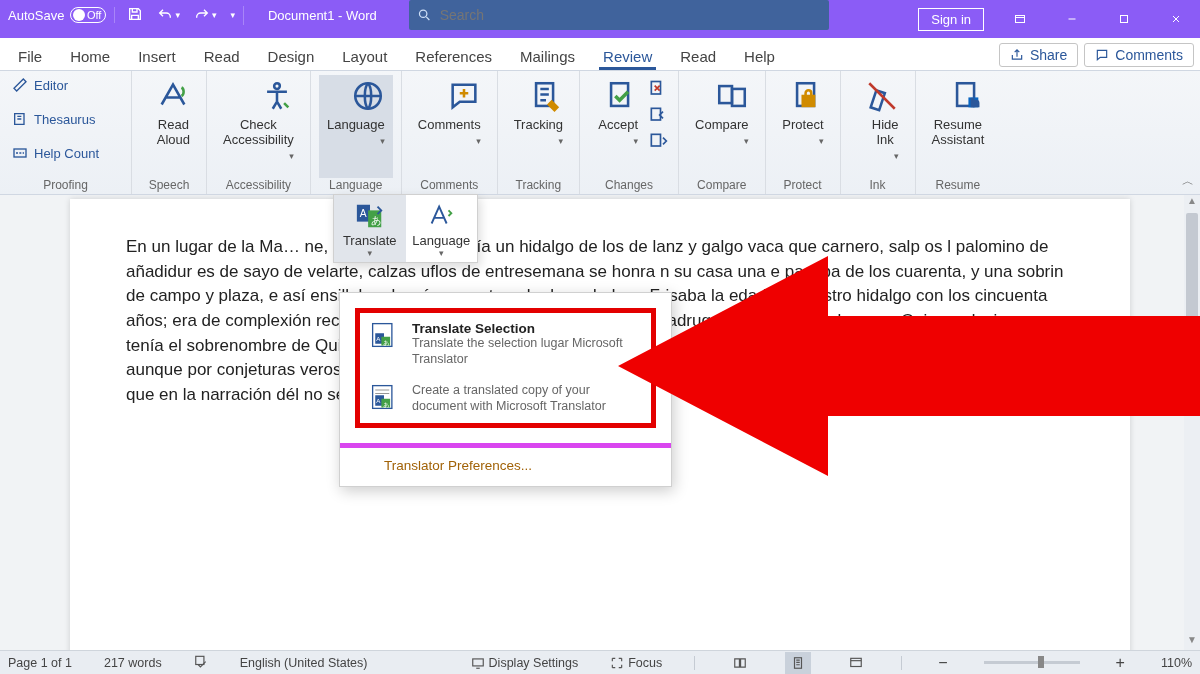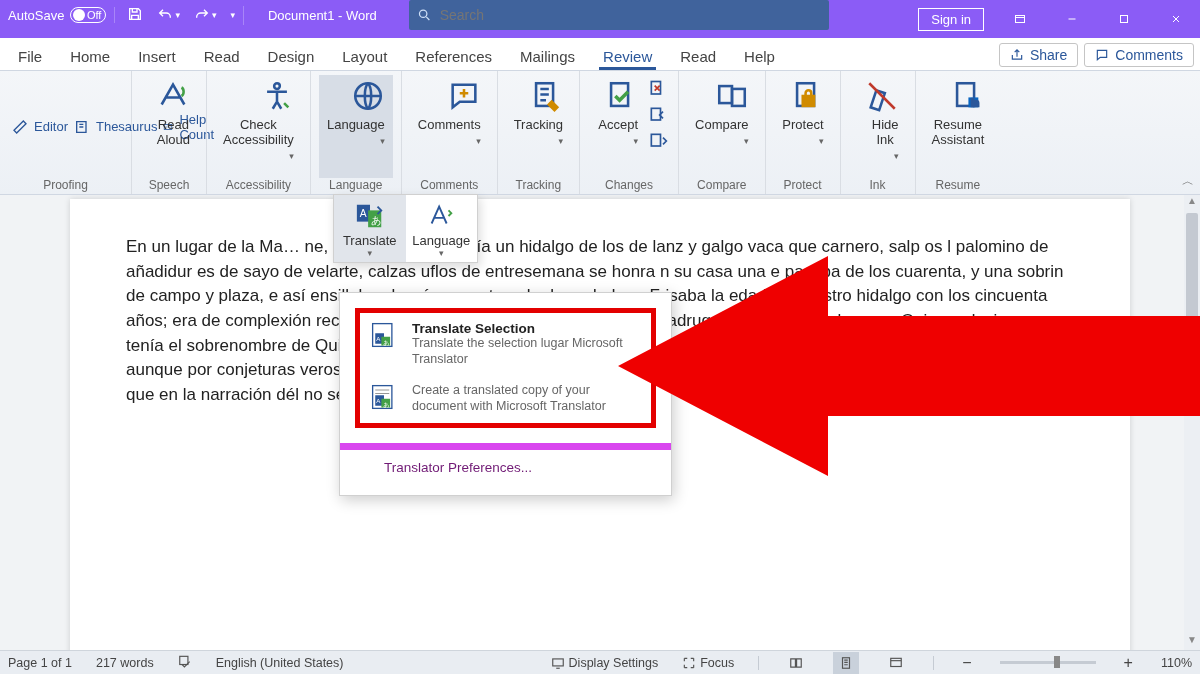--- a/index.html
+++ b/index.html
@@ -33,21 +33,21 @@
   .menubar .rbtn svg { width: 14px; height: 14px; }
 
   
   .ribbon { height: 124px; background: linear-gradient(#f4f6f9,#ecf0f5); border-bottom: 1px solid #d0d7e2; display: flex; position: relative; }
   .rgroup { border-right: 1px solid #d9dde3; padding: 4px 8px 16px; display: flex; position: relative; }
   .rgroup .glabel { position: absolute; bottom: 2px; left: 0; right: 0; text-align: center; font-size: 12px; color: #666; }
   .bigbtn { display: flex; flex-direction: column; align-items: flex-end; justify-content: flex-start; padding: 4px 8px; font-size: 13px; color: #333; text-align: center; min-width: 58px; gap: 4px; }
   .bigbtn .ico { width: 34px; height: 34px; display: flex; align-items: center; justify-content: center; }
   .bigbtn .chev { font-size: 9px; color: #666; }
   .hlbtn.active { background: #d7dde6; }
-  .sidebtns { display: flex; gap: 6px; font-size: 13px; color: #2b579a; padding: 2px 4px; }
+  .sidebtns { display: flex; flex-direction: column; gap: 18px; font-size: 13px; color: #2b579a; padding: 2px 4px; }
   .sidebtns .row { display: flex; align-items: center; gap: 6px; }
   .sidebtns svg { width: 16px; height: 16px; }
   .minicol { display: flex; flex-direction: column; gap: 2px; padding: 4px 2px 0; }
   .minicol svg { width: 20px; height: 20px; }
   .collapse { position: absolute; right: 6px; bottom: 4px; font-size: 12px; color: #666; }
 
   
   .docwrap { position: absolute; top: 195px; left: 0; right: 0; bottom: 24px; background: #f1f3f5; overflow: hidden; }
   .page { background: #fff; margin: 4px auto 0; width: 1060px; min-height: 520px; padding: 36px 56px; box-shadow: 0 0 6px rgba(0,0,0,.15); font-size: 17px; line-height: 1.45; color: #222; }
   .scroll { position: absolute; right: 0; top: 0; bottom: 0; width: 16px; background: #eceff3; }
@@ -60,27 +60,27 @@
   .flyout1 .fcell.sel { background: #e1e5eb; }
   .flyout1 .fcell svg { margin-bottom: 2px; }
   .flyout1 .fcell .chev { font-size: 9px; color: #666; }
 
   .flyout2 { position: absolute; top: 292px; left: 339px; width: 333px; background: #fff; border: 1px solid #d0d0d0; box-shadow: 2px 4px 14px rgba(0,0,0,.2); z-index: 20; font-size: 13.5px; color: #444; }
   .redbox { border: 5px solid #e30000; margin: 15px; }
   .mrow { display: flex; gap: 12px; padding: 8px 10px; }
   .mrow .mico { width: 30px; flex: none; }
   .mrow .mtitle { font-weight: 600; color: #222; }
   .mrow .mdesc { color: #666; font-size: 12.5px; line-height: 1.25; }
-  .prefrow { border-top: 7px solid #d946ef; padding: 10px 14px 20px 44px; color: #701a75; }
+  .prefrow { border-top: 5px solid #d946ef; padding: 10px 14px 13px 44px; color: #a16207; }
 
   
   .big-arrow { position: absolute; top: 256px; left: 618px; z-index: 30; }
 
   
-  .status { position: absolute; left: 0; right: 0; bottom: 0; height: 24px; background: #e9edf2; border-top: 1px solid #cfd5dc; display: flex; align-items: center; font-size: 12.5px; color: #444; padding: 0 8px; gap: 24px; }
+  .status { position: absolute; left: 0; right: 0; bottom: 0; height: 24px; background: #e9edf2; border-top: 1px solid #cfd5dc; display: flex; align-items: center; font-size: 12.5px; color: #444; padding: 0 8px; gap: 32px; }
   .status .sep { width: 1px; height: 14px; background: #c5cbd3; }
   .status .spacer { flex: 1; }
   .status svg { width: 14px; height: 14px; }
   .status .viewbtn { width: 26px; height: 22px; display: flex; align-items: center; justify-content: center; }
   .status .viewbtn.active { background: #c9d1db; }
   .status .zslider { width: 96px; height: 3px; background: #c5cbd3; position: relative; }
   .status .zslider .kn { width: 6px; height: 12px; background: #888; position: absolute; top: -5px; left: 54px; }
 </style>
 </head>
 <body>

